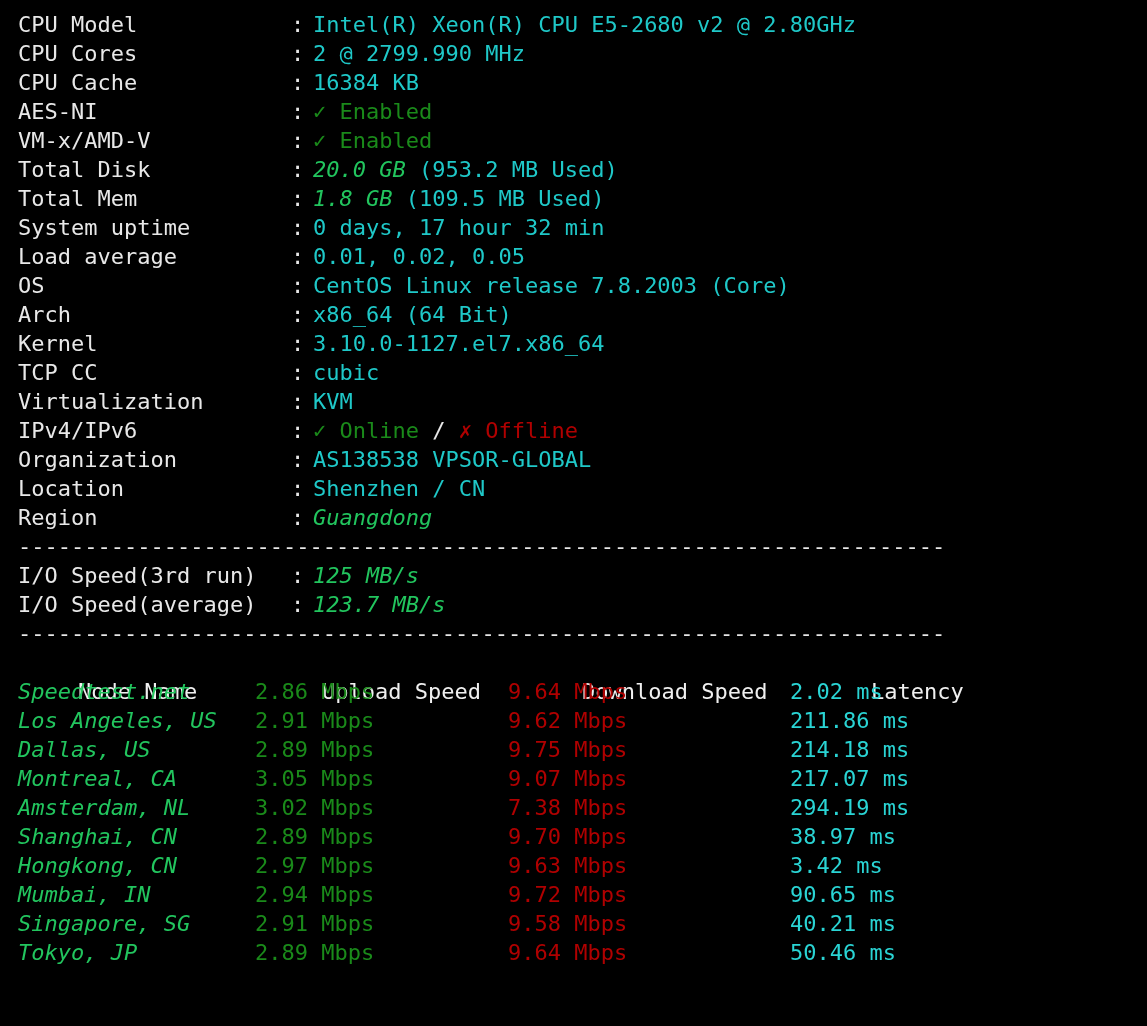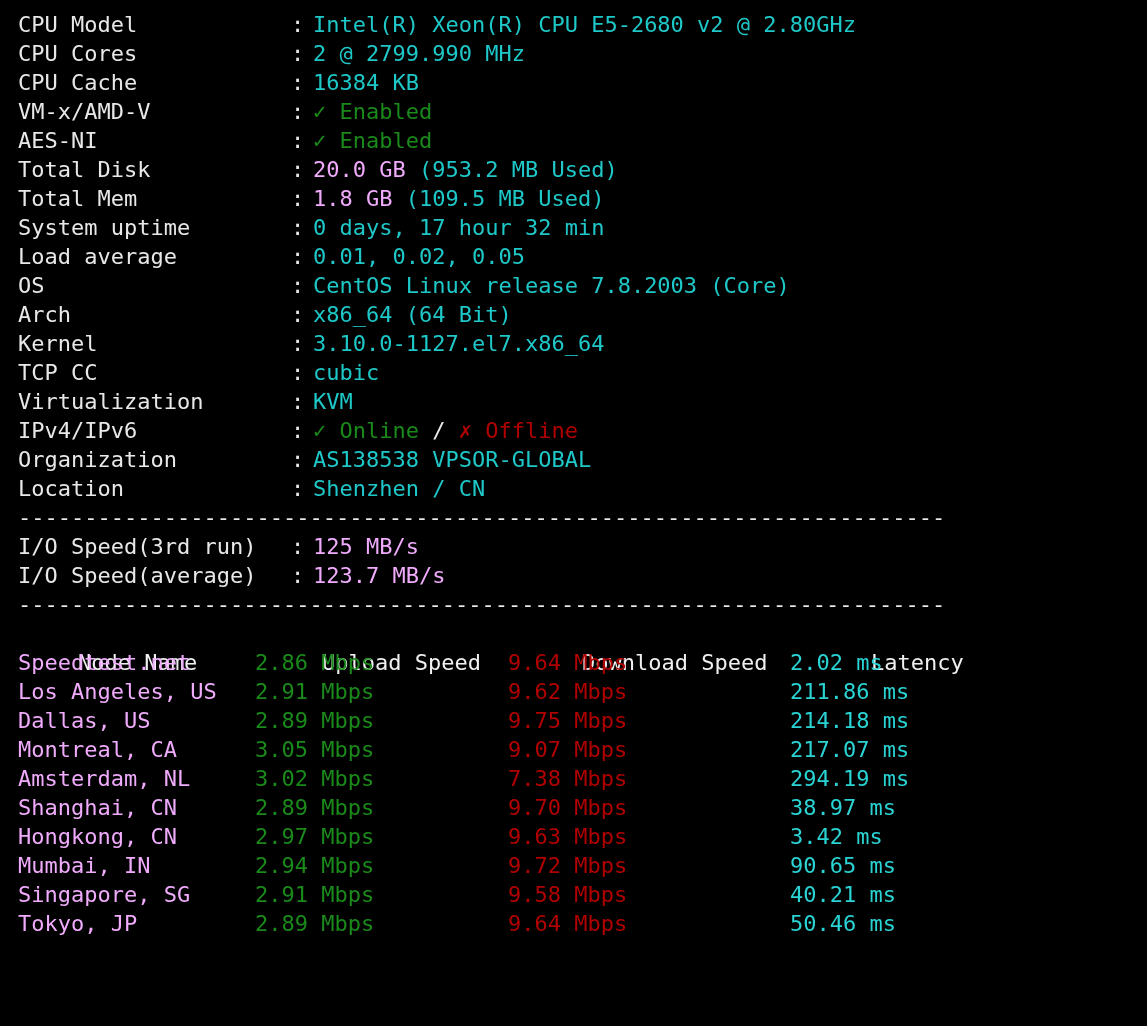--- a/index.html
+++ b/index.html
@@ -27,21 +27,21 @@
   .line {
     white-space: pre;
     height: 29px;
     line-height: 29px;
     letter-spacing: 0px;
   }
   
   .c-label    { color: #e8e8e8; }
   .c-colon    { color: #e8e8e8; }
   .c-value    { color: #1fc8c8; }   
-  .c-accent   { color: #f0abfc; }   
+  .c-accent   { color: #22c55e; font-style: italic; }   
   .c-ok       { color: #1a8a1a; }   
   .c-bad      { color: #b00000; }   
   .c-latency  { color: #2ad4d4; }   
   .c-sep      { color: #e8e8e8; }
   .c-head     { color: #f0f0f0; margin-left: 7px; }
 
   
   .info-label {
     display: inline-block;
     width: 273px;          
@@ -81,34 +81,35 @@
 </style>
 </head>
 <body>
 
 <div class="terminal">
 
   <div id="system-info">
       <div class="line"><span class="info-label c-label">CPU Model</span><span class="info-colon c-colon">:</span><span class="info-value c-value">Intel(R) Xeon(R) CPU E5-2680 v2 @ 2.80GHz</span></div>
       <div class="line"><span class="info-label c-label">CPU Cores</span><span class="info-colon c-colon">:</span><span class="info-value c-value">2 @ 2799.990 MHz</span></div>
       <div class="line"><span class="info-label c-label">CPU Cache</span><span class="info-colon c-colon">:</span><span class="info-value c-value">16384 KB</span></div>
+      <div class="line"><span class="info-label c-label">AES-NI</span><span class="info-colon c-colon">:</span><span class="glyph-ok">✓</span> <span class="info-value c-ok">Enabled</span></div>
       <div class="line"><span class="info-label c-label">VM-x/AMD-V</span><span class="info-colon c-colon">:</span><span class="glyph-ok">✓</span> <span class="info-value c-ok">Enabled</span></div>
-      <div class="line"><span class="info-label c-label">AES-NI</span><span class="info-colon c-colon">:</span><span class="glyph-ok">✓</span> <span class="info-value c-ok">Enabled</span></div>
       <div class="line"><span class="info-label c-label">Total Disk</span><span class="info-colon c-colon">:</span><span class="info-value c-accent">20.0 GB</span><span class="info-value c-value"> (953.2 MB Used)</span></div>
       <div class="line"><span class="info-label c-label">Total Mem</span><span class="info-colon c-colon">:</span><span class="info-value c-accent">1.8 GB</span><span class="info-value c-value"> (109.5 MB Used)</span></div>
       <div class="line"><span class="info-label c-label">System uptime</span><span class="info-colon c-colon">:</span><span class="info-value c-value">0 days, 17 hour 32 min</span></div>
       <div class="line"><span class="info-label c-label">Load average</span><span class="info-colon c-colon">:</span><span class="info-value c-value">0.01, 0.02, 0.05</span></div>
       <div class="line"><span class="info-label c-label">OS</span><span class="info-colon c-colon">:</span><span class="info-value c-value">CentOS Linux release 7.8.2003 (Core)</span></div>
       <div class="line"><span class="info-label c-label">Arch</span><span class="info-colon c-colon">:</span><span class="info-value c-value">x86_64 (64 Bit)</span></div>
       <div class="line"><span class="info-label c-label">Kernel</span><span class="info-colon c-colon">:</span><span class="info-value c-value">3.10.0-1127.el7.x86_64</span></div>
       <div class="line"><span class="info-label c-label">TCP CC</span><span class="info-colon c-colon">:</span><span class="info-value c-value">cubic</span></div>
       <div class="line"><span class="info-label c-label">Virtualization</span><span class="info-colon c-colon">:</span><span class="info-value c-value">KVM</span></div>
       <div class="line"><span class="info-label c-label">IPv4/IPv6</span><span class="info-colon c-colon">:</span><span class="glyph-ok">✓</span> <span class="info-value c-ok">Online</span> <span class="c-label">/</span> <span class="glyph-bad">✗</span> <span class="info-value c-bad">Offline</span></div>
       <div class="line"><span class="info-label c-label">Organization</span><span class="info-colon c-colon">:</span><span class="info-value c-value">AS138538 VPSOR-GLOBAL</span></div>
       <div class="line"><span class="info-label c-label">Location</span><span class="info-colon c-colon">:</span><span class="info-value c-value">Shenzhen / CN</span></div>
+      <div class="line"><span class="info-label c-label">Region</span><span class="info-colon c-colon">:</span><span class="info-value c-accent">Guangdong</span></div>
     </div>
 
   <div class="line sep c-sep">----------------------------------------------------------------------</div>
 
   <div id="io-speed">
       <div class="line"><span class="io-label c-label">I/O Speed(3rd run)</span><span class="info-colon c-colon">:</span><span class="info-value c-accent">125 MB/s</span></div>
       <div class="line"><span class="io-label c-label">I/O Speed(average)</span><span class="info-colon c-colon">:</span><span class="info-value c-accent">123.7 MB/s</span></div>
     </div>
 
   <div class="line sep c-sep">----------------------------------------------------------------------</div>

